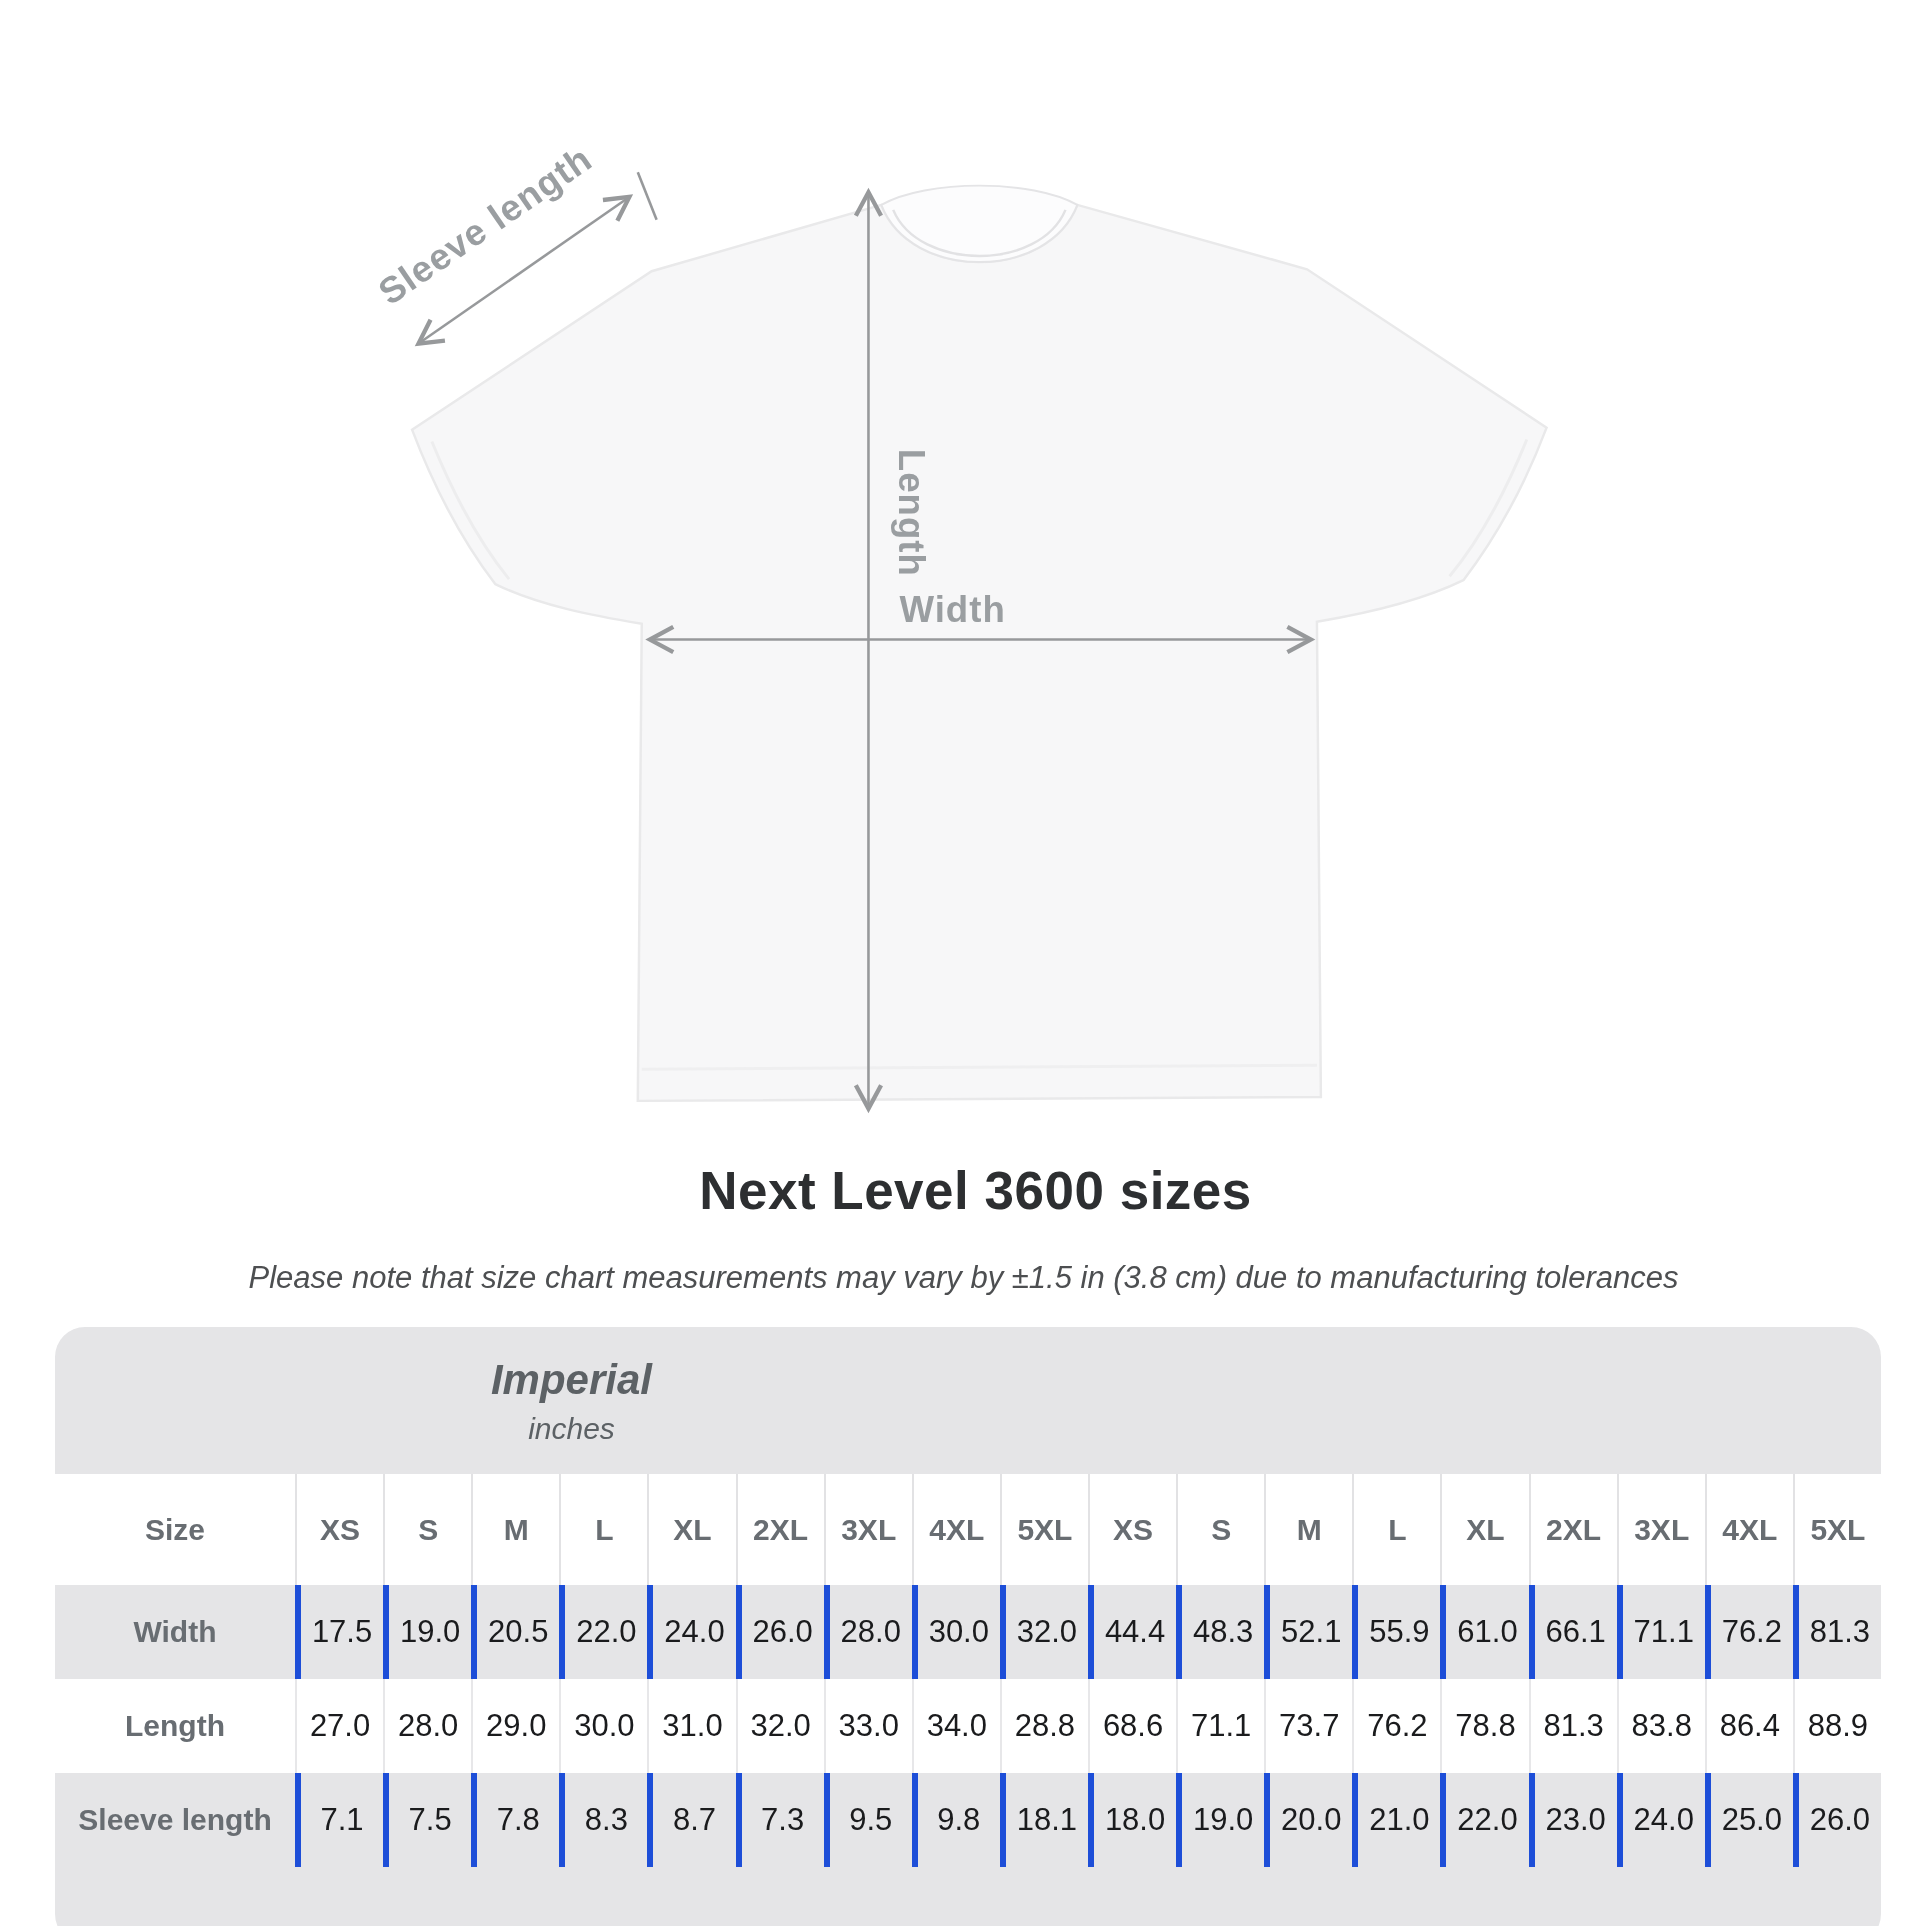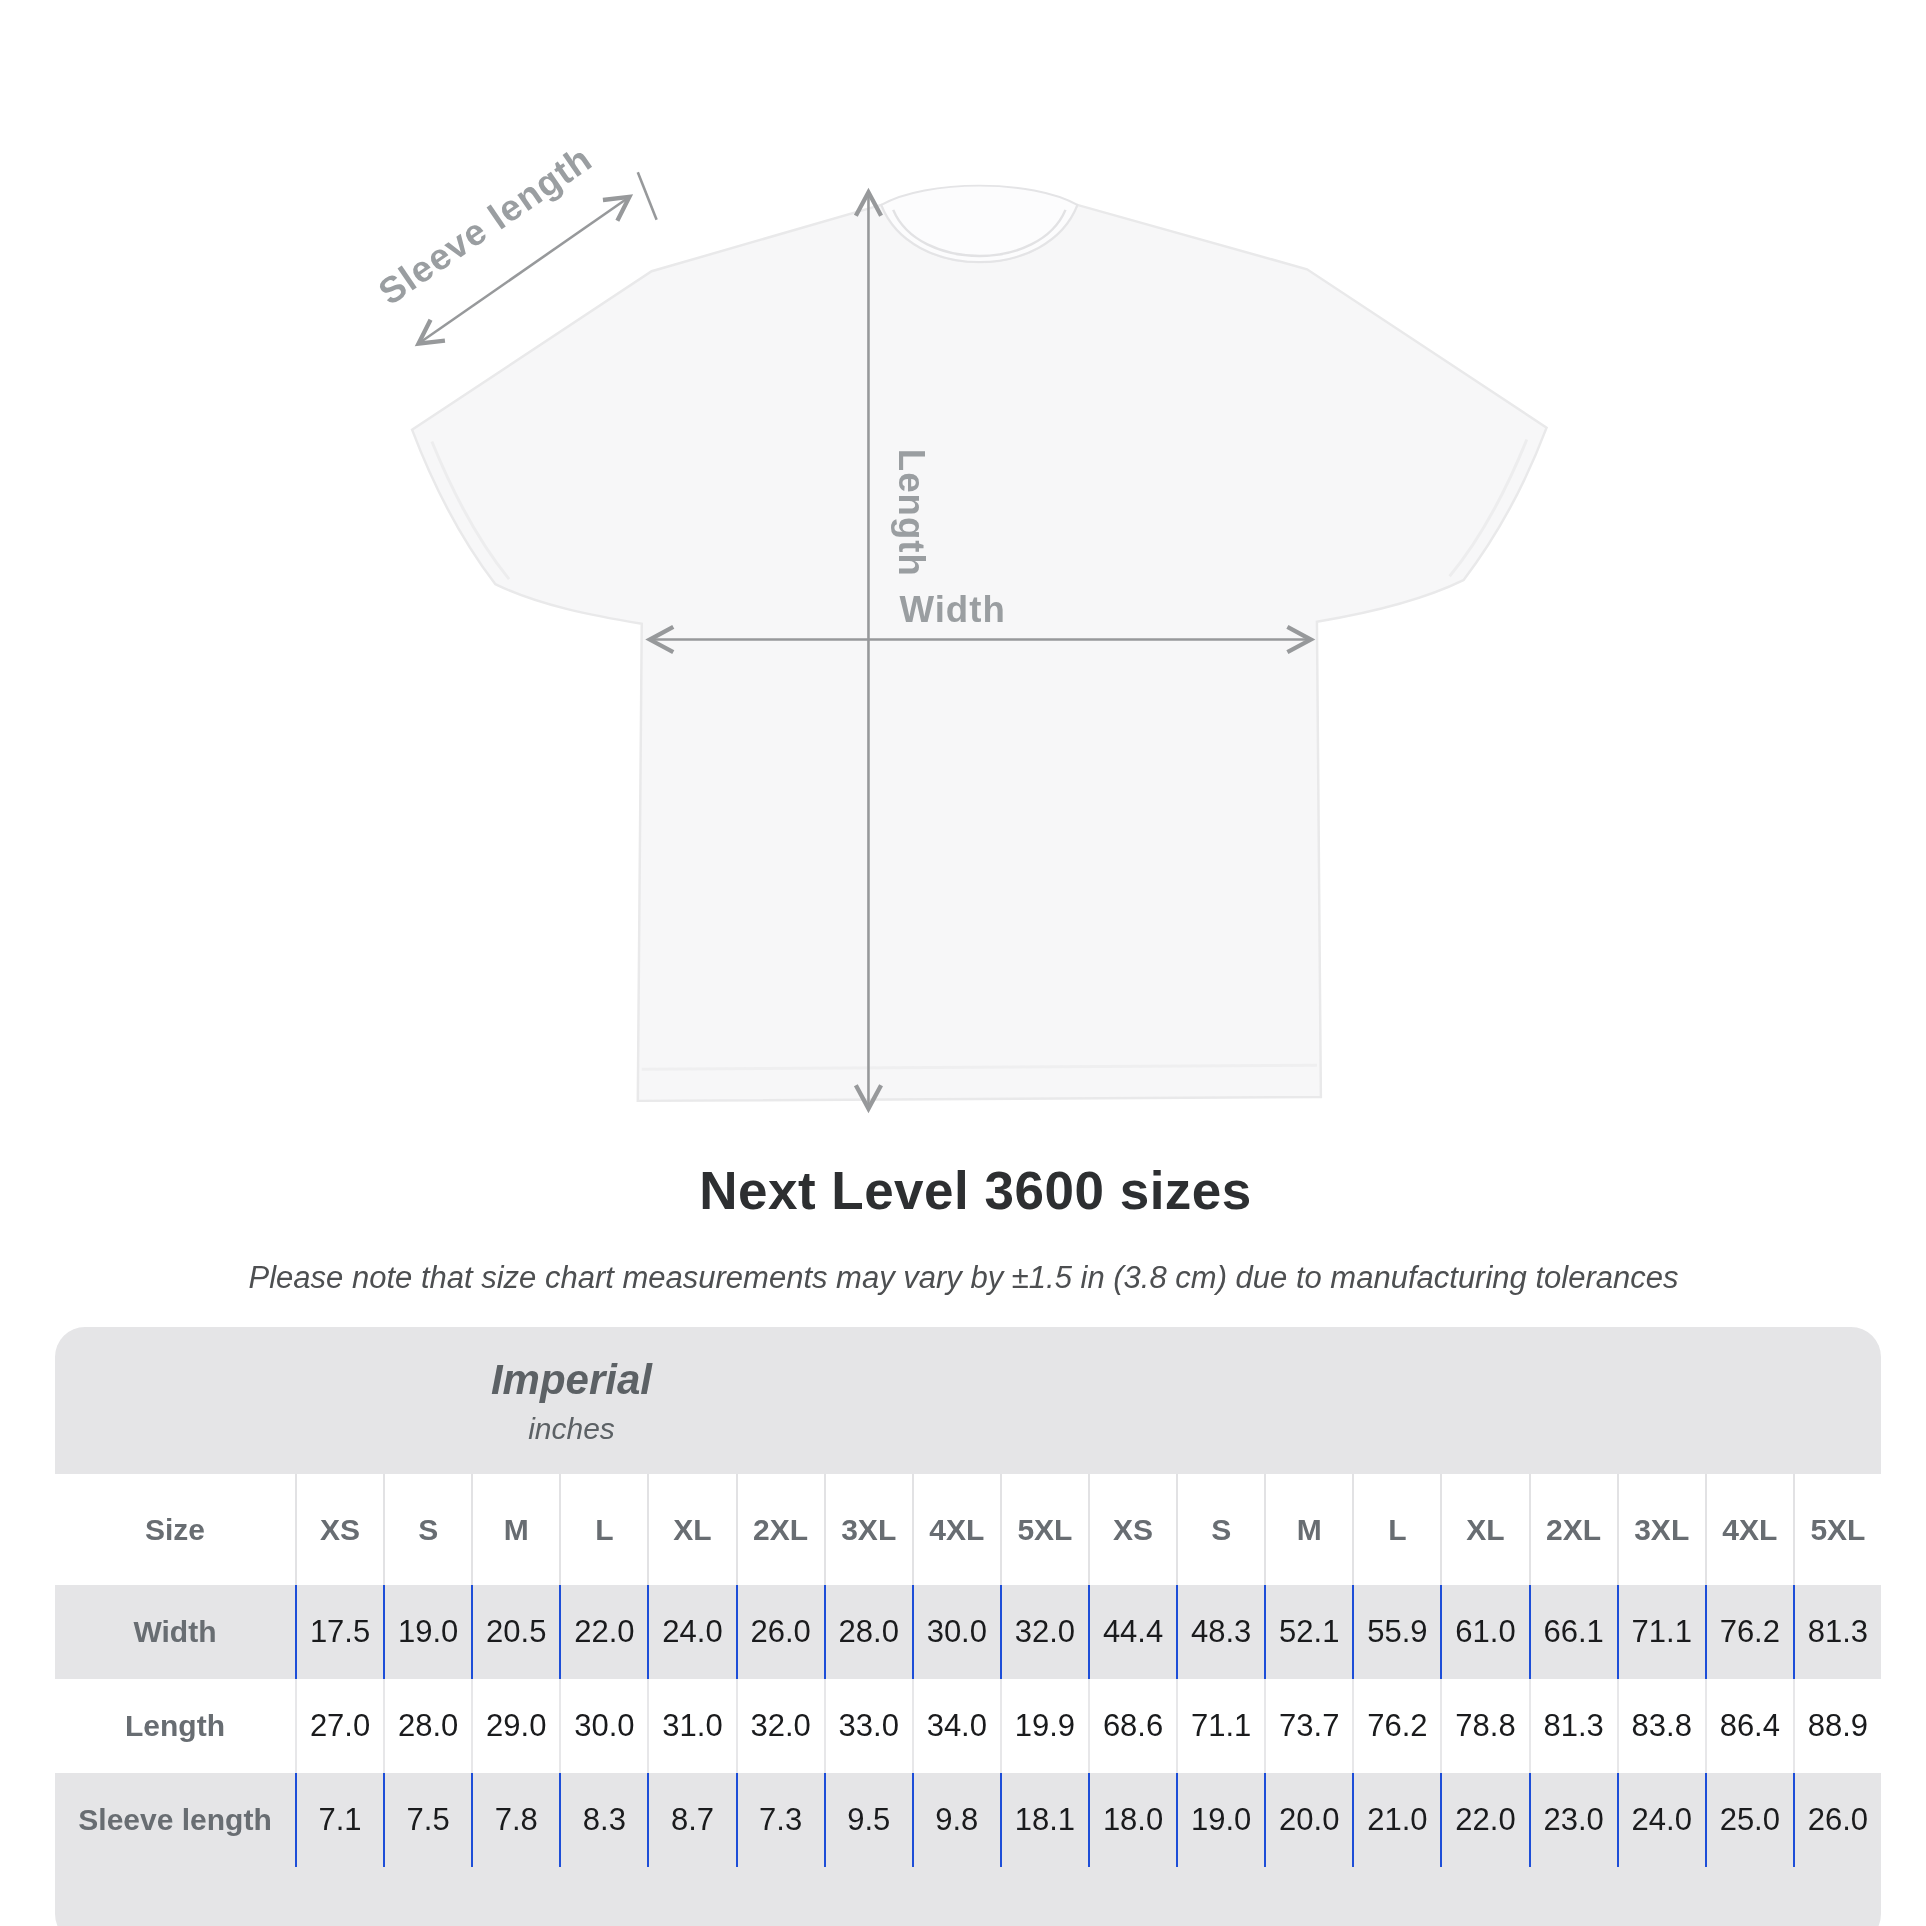--- a/index.html
+++ b/index.html
@@ -39,21 +39,21 @@
   .trow.data.gray{background:#e5e5e7;}
   .trow.data.white{background:#ffffff;}
   .cell{
     display:flex;align-items:center;justify-content:center;
     font-size:31px;color:#1a1b1d;
   }
   .cell.lbl{font-weight:bold;color:#686d72;font-size:30px;text-align:center;}
   .trow.header .cell{font-weight:bold;color:#686d72;font-size:30px;}
   .trow.header .cell + .cell{border-left:2px solid #e2e2e4;}
   .trow.data.white .cell + .cell{border-left:2px solid #e7e7e9;}
-  .trow.data.gray .cell + .cell{border-left:2px solid #1d4ed8;}
+  .trow.data.gray .cell + .cell{border-left:6px solid #1d4ed8;}
 </style>
 </head>
 <body>
 
 <div class="shirt-stage">
   <svg width="1927" height="1287" viewBox="0 0 1946 1300">
     <defs>
       <marker id="ah" viewBox="0 0 20 20" refX="15" refY="10" markerWidth="14" markerHeight="14" orient="auto-start-reverse">
         <path d="M3,3 L16,10 L3,17" fill="none" stroke="#97999b" stroke-width="2.4"></path>
       </marker>
@@ -159,21 +159,21 @@
       <div class="trow data white">
         <div class="cell lbl">Length</div>
         <div class="cell">27.0</div>
         <div class="cell">28.0</div>
         <div class="cell">29.0</div>
         <div class="cell">30.0</div>
         <div class="cell">31.0</div>
         <div class="cell">32.0</div>
         <div class="cell">33.0</div>
         <div class="cell">34.0</div>
-        <div class="cell">19.9</div>
+        <div class="cell">28.8</div>
         <div class="cell">68.6</div>
         <div class="cell">71.1</div>
         <div class="cell">73.7</div>
         <div class="cell">76.2</div>
         <div class="cell">78.8</div>
         <div class="cell">81.3</div>
         <div class="cell">83.8</div>
         <div class="cell">86.4</div>
         <div class="cell">88.9</div>
       </div>

